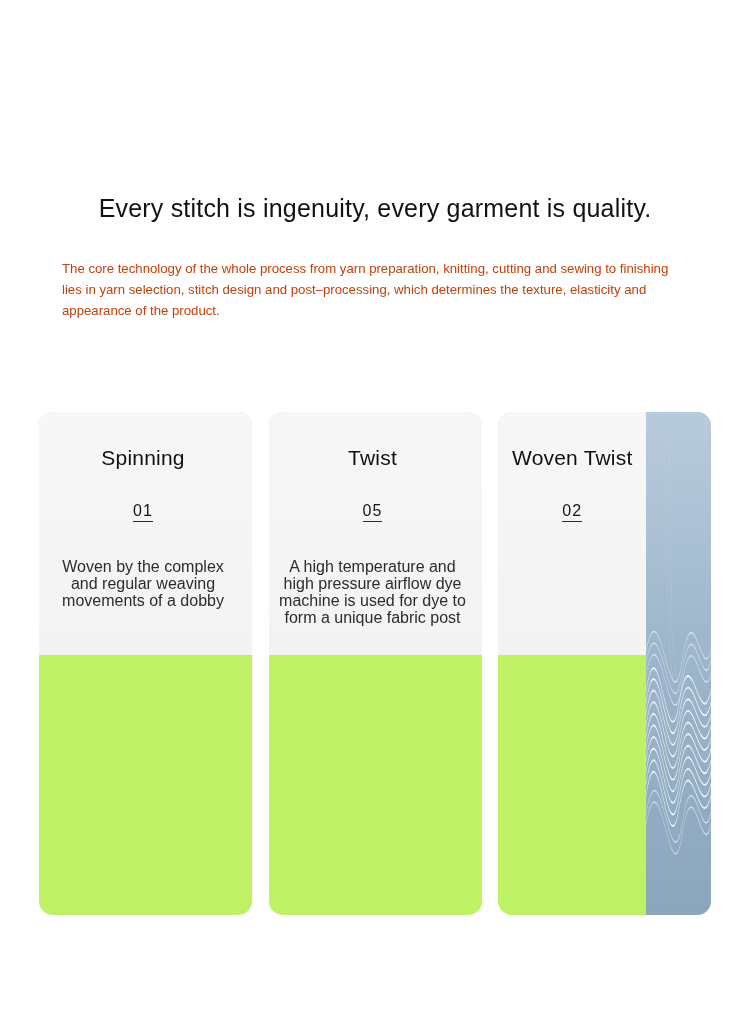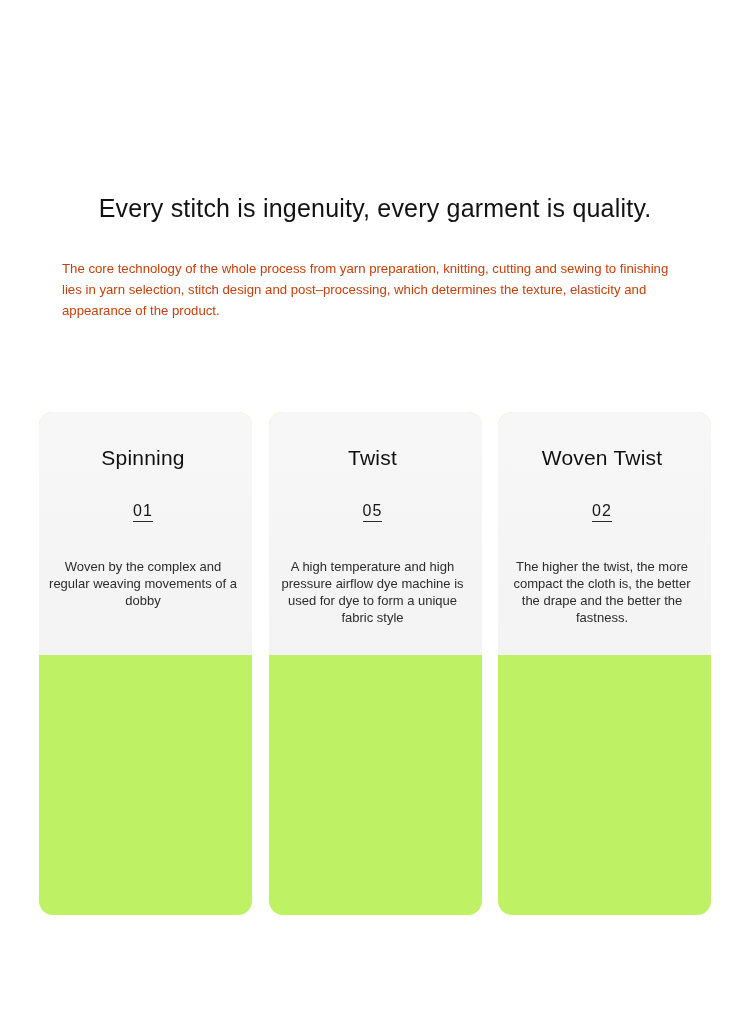--- a/index.html
+++ b/index.html
@@ -77,21 +77,21 @@
     margin-top: 32px;
     font-size: 16px;
     color: #161616;
     letter-spacing: 1px;
     border-bottom: 1px solid #2b2b2b;
     padding-bottom: 2px;
     line-height: 17px;
   }
   .card-desc {
     margin-top: 36px;
-    font-size: 13px;
+    font-size: 16px;
     line-height: 17px;
     color: #2c2c2c;
     text-align: center;
     width: 190px;
   }
   .card-image {
     flex: 1;
     position: relative;
     overflow: hidden;
   }
@@ -237,38 +237,37 @@
         <div class="loom-bar" style="left:178px; top:0; width:4px; height:260px; background:rgba(60,78,94,0.35);"></div>
         <div class="loom-bar" style="left:0; bottom:26px; width:213px; height:22px; background:rgba(35,48,60,0.55);"></div>
         <div class="loom-bar" style="left:0; bottom:0; width:213px; height:18px; background:rgba(22,32,42,0.6);"></div>
       </div>
     </div>
 
     <div class="card">
       <div class="card-top">
         <div class="card-title">Twist</div>
         <div class="card-number">05</div>
-        <div class="card-desc">A high temperature and high pressure airflow dye machine is used for dye to form a unique fabric style</div>
+        <div class="card-desc">A high temperature and high pressure airflow dye machine is used for dye to form a unique fabric post</div>
       </div>
       <div class="card-image img-dye">
         <div class="dye-drum"></div>
         <div class="dye-arm"></div>
         <div class="dye-ring"></div>
         <div class="dye-splash"></div>
         <div class="dye-spray" style="left:34px; top:118px; width:70px; height:10px;"></div>
         <div class="dye-spray" style="left:22px; top:140px; width:58px; height:8px;"></div>
         <div class="dye-spray" style="left:48px; top:96px; width:46px; height:7px;"></div>
       </div>
     </div>
 
     <div class="card">
       <div class="card-top">
         <div class="card-title">Woven Twist</div>
         <div class="card-number">02</div>
-        <div class="card-desc">The higher the twist, the more compact the cloth is, the better the drape and the better the fastness.</div>
       </div>
       <div class="card-image img-fiber">
         <svg class="fiber-svg" viewBox="0 0 213 260" preserveAspectRatio="none">
           <g stroke="#ffffff" fill="none" stroke-width="1" opacity="0.85">
             <path d="M-5,150 C40,95 70,190 110,150 C150,110 180,175 220,140"></path>
             <path d="M-5,156 C40,100 70,196 110,156 C150,116 180,181 220,146"></path>
             <path d="M-5,162 C40,106 70,202 110,162 C150,122 180,187 220,152"></path>
             <path d="M-5,168 C40,112 70,208 110,168 C150,128 180,193 220,158"></path>
             <path d="M-5,174 C40,118 70,214 110,174 C150,134 180,199 220,164"></path>
             <path d="M-5,180 C40,124 70,220 110,180 C150,140 180,205 220,170"></path>

